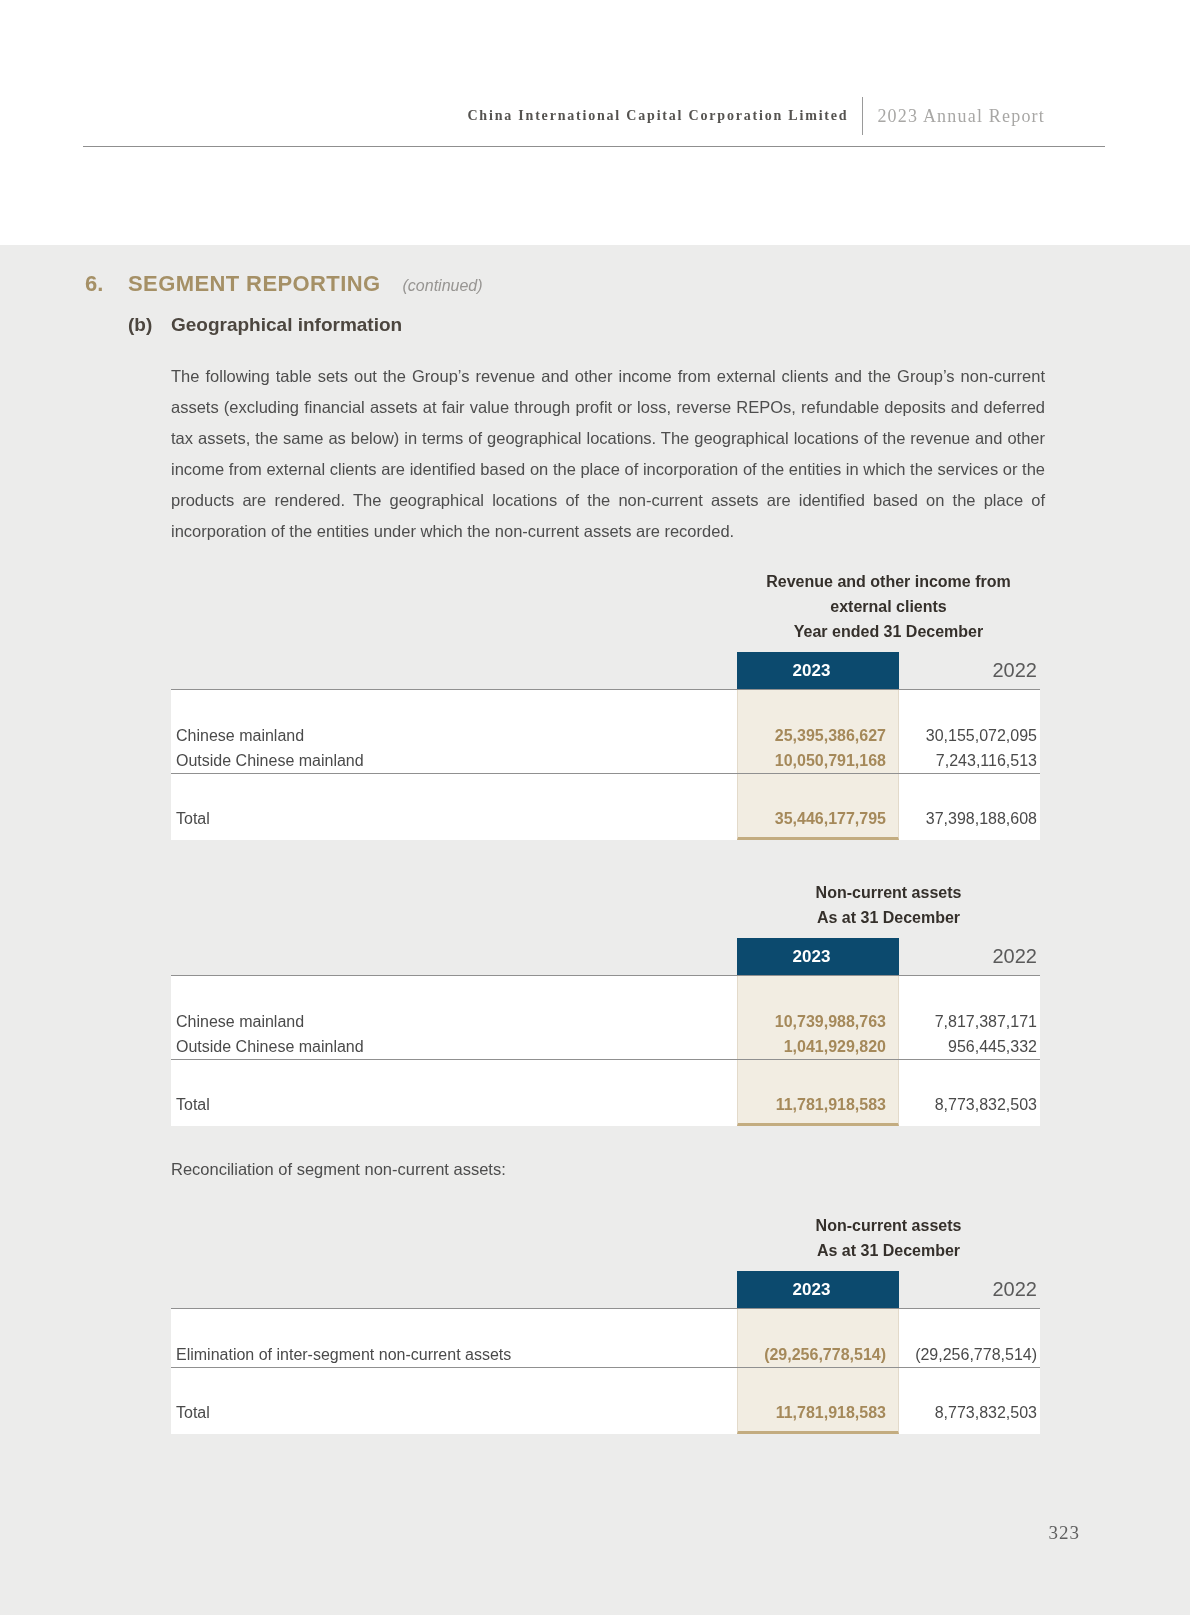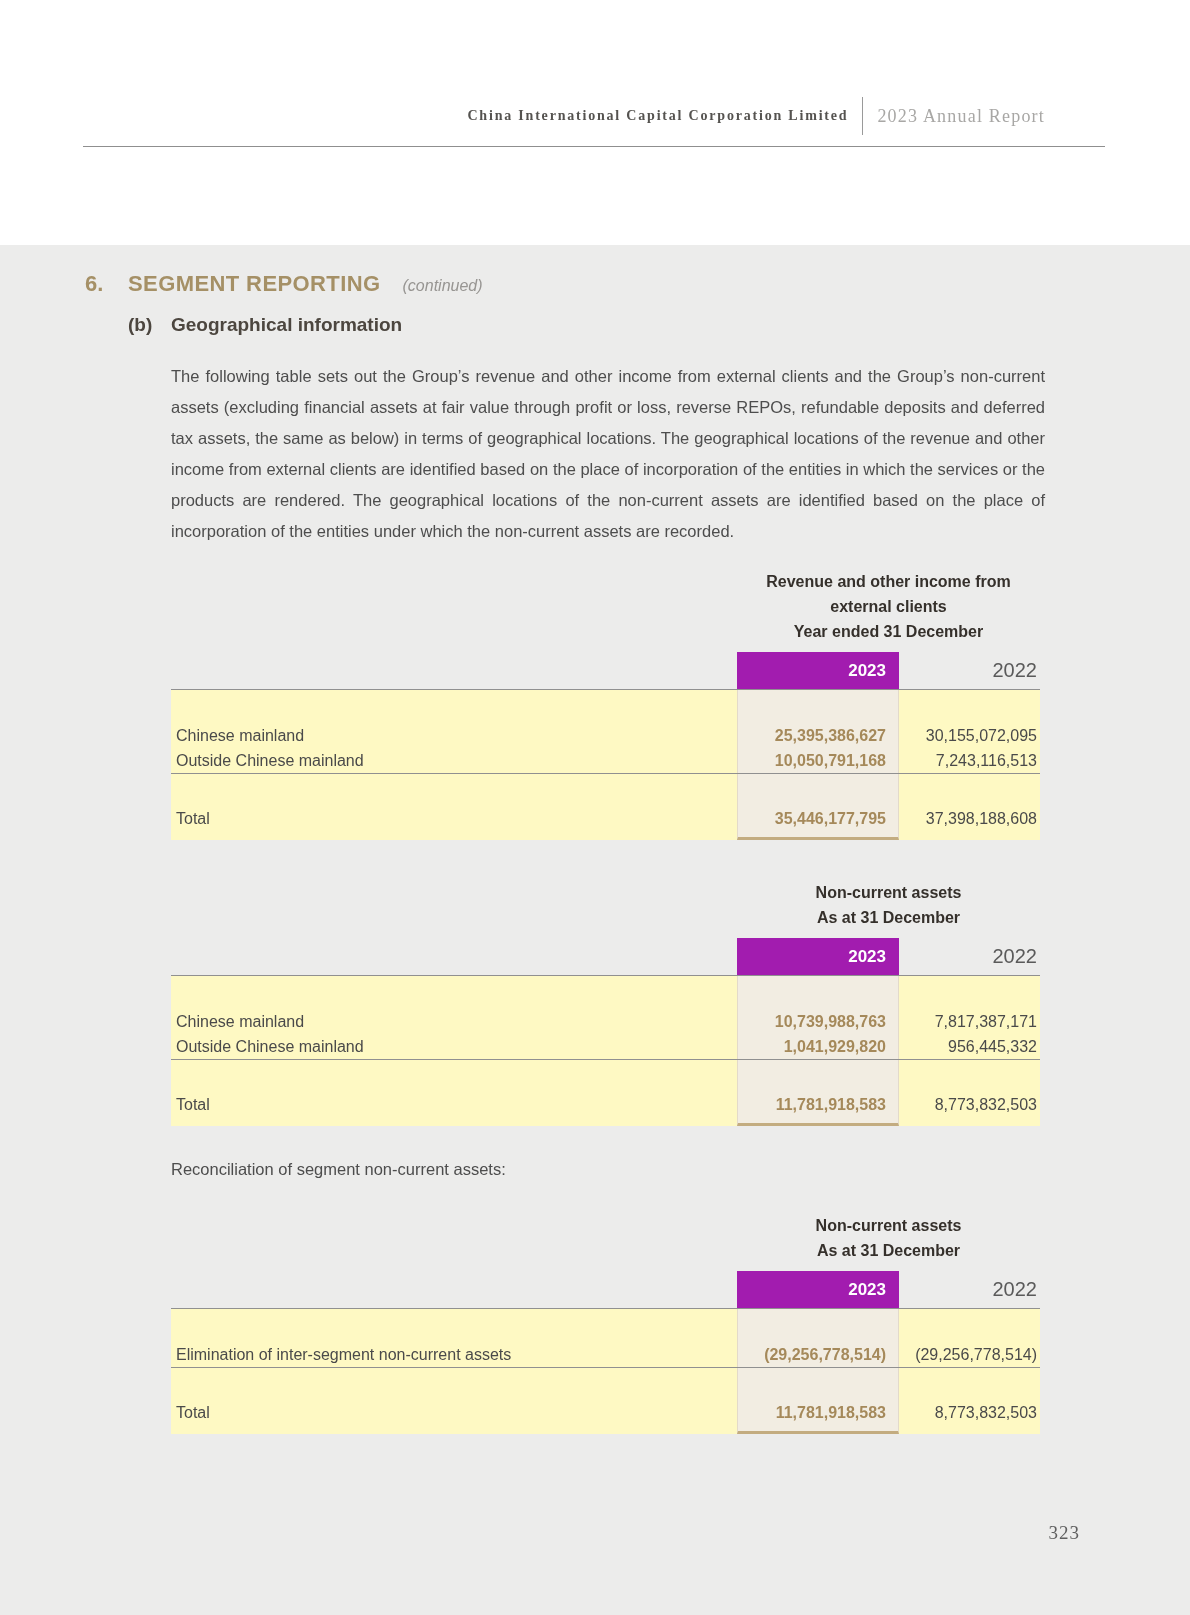--- a/index.html
+++ b/index.html
@@ -35,26 +35,26 @@
   
   .fin-table { margin-left:171px; width:869px; }
   .t1 { margin-top:22px; }
   .t2 { margin-top:40px; }
   .t3 { margin-top:34px; }
 
   .t-headlines { display:grid; grid-template-columns:1fr 162px 141px; }
   .headline-box { grid-column:2 / 4; text-align:center; font-size:16px; font-weight:700;
                   color:#35302b; line-height:25px; }
   .year-row { display:grid; grid-template-columns:1fr 162px 141px; margin-top:8px; }
-  .y2023 { grid-column:2; height:37px; line-height:37px; background:#a21caf; color:#ffffff;
-           font-weight:700; font-size:17px; text-align:right; padding-right:13px; }
+  .y2023 { grid-column:2; height:37px; line-height:37px; background:#0c4a6e; color:#ffffff;
+           font-weight:700; font-size:17px; text-align:center; padding-right:13px; }
   .y2022 { grid-column:3; height:37px; line-height:37px; color:#5a5a5a; font-size:20px;
            text-align:right; padding-right:3px; }
 
-  .t-body { position:relative; border-top:1px solid #909090; background:#fef9c3; }
+  .t-body { position:relative; border-top:1px solid #909090; background:#ffffff; }
   .tan-col { position:absolute; top:0; bottom:0; right:141px; width:162px; background:#f2ede2;
              border-left:1px solid #e3daca; border-right:1px solid #e3daca;
              border-bottom:3px solid #c3ac80; z-index:0; }
   .t-row { position:relative; z-index:1; display:grid; grid-template-columns:1fr 162px 141px;
            height:25px; align-items:center; font-size:16px; }
   .t-rule { position:relative; z-index:2; height:1px; background:#909090; }
   .spacer-a { height:33px; } .spacer-b { height:32px; } .spacer-c { height:9px; }
   .lbl { color:#4a4a4a; padding-left:5px; }
   .v23 { text-align:right; padding-right:13px; color:#a5895a; font-weight:700; }
   .v22 { text-align:right; padding-right:3px; color:#4a4a4a; }

